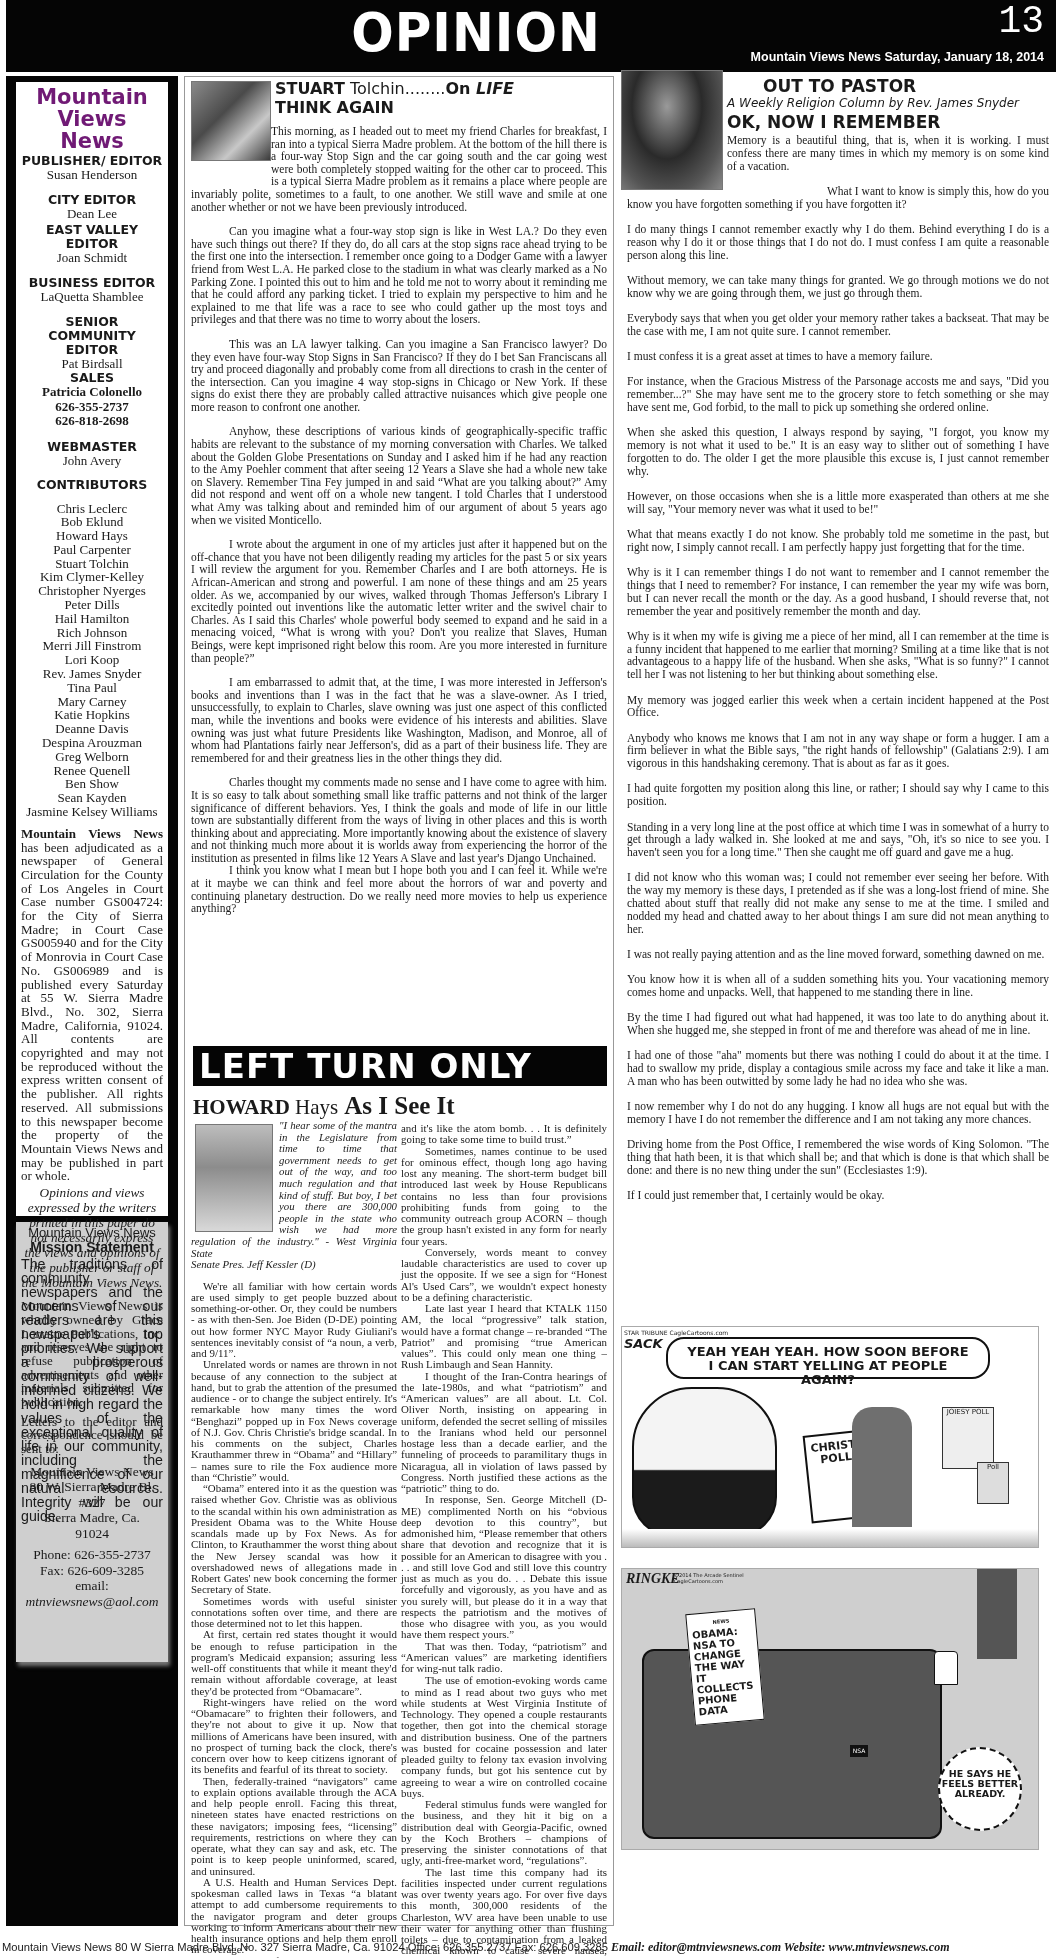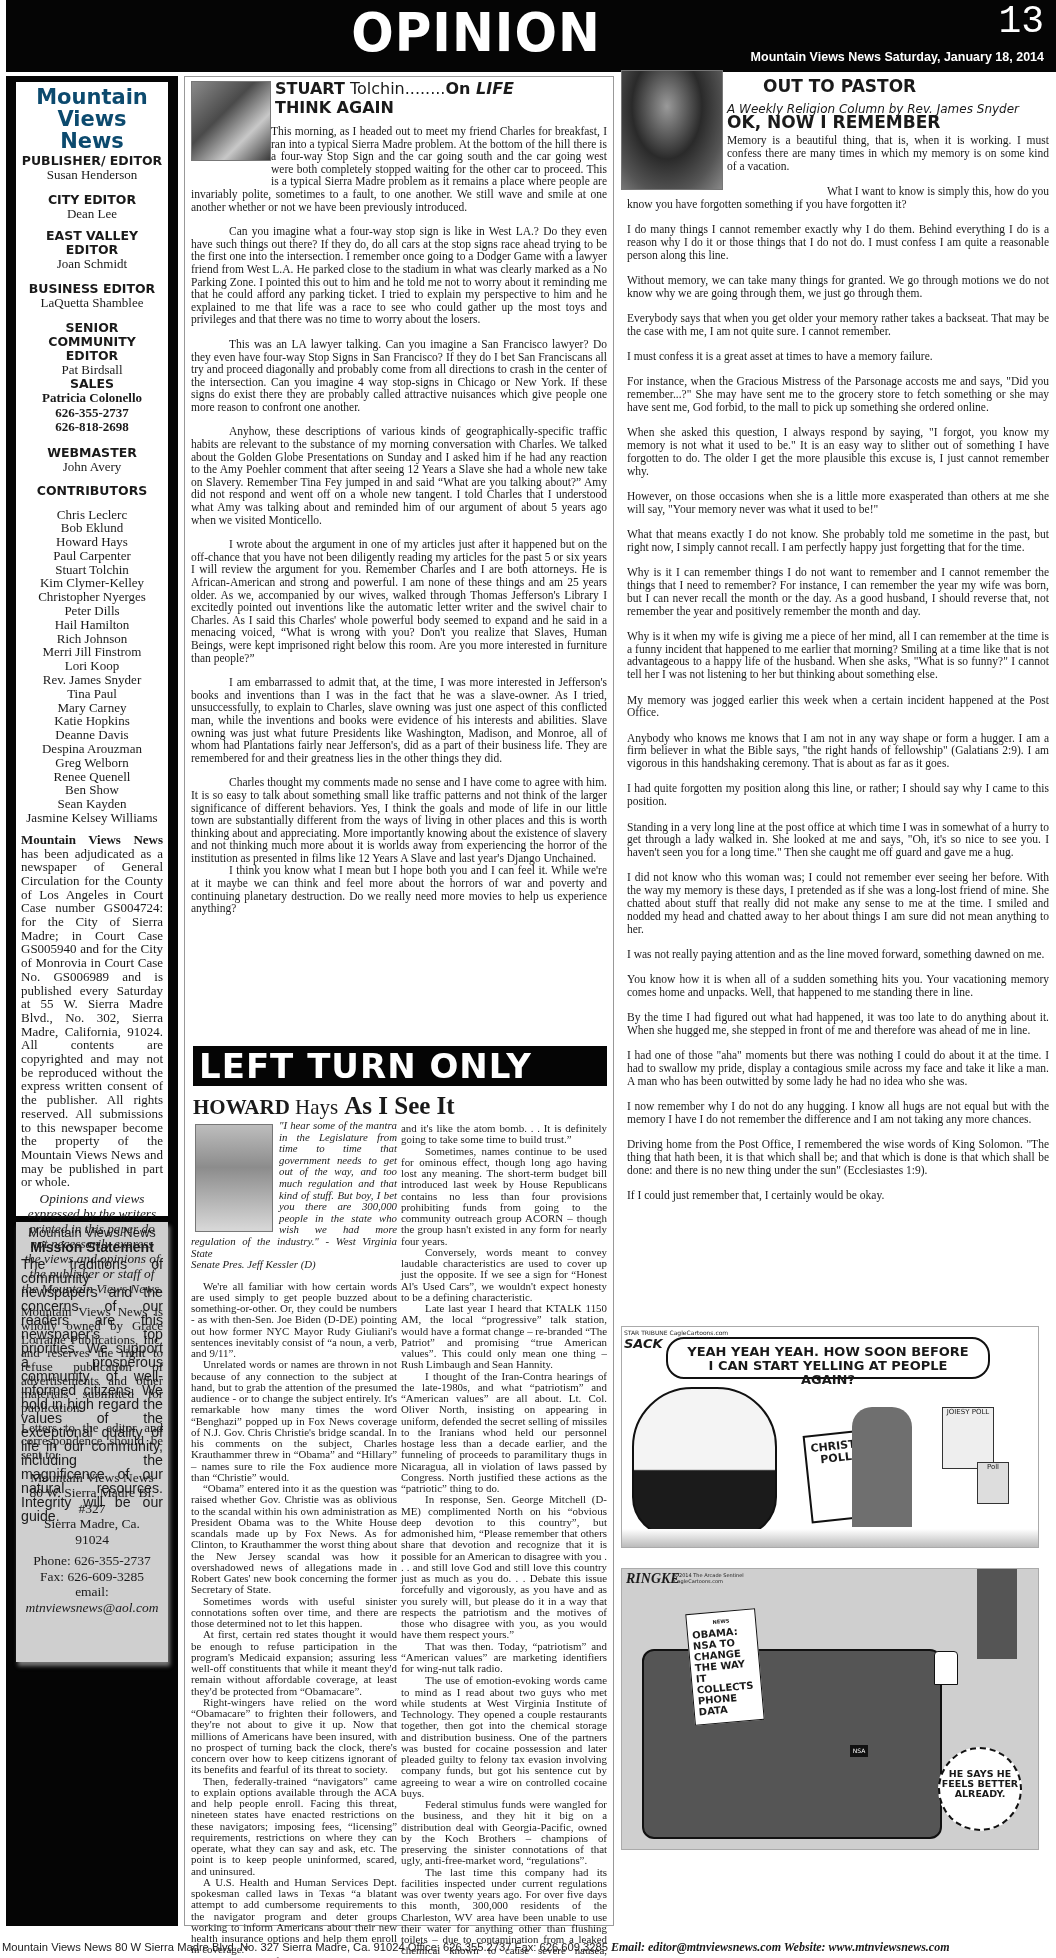--- a/index.html
+++ b/index.html
@@ -8,21 +8,21 @@
 
   
   .masthead { position: absolute; left: 6px; top: 0; width: 1050px; height: 72px; background: #050505; color: #fff; }
   .masthead .title { position: absolute; left: 0; width: 100%; top: 4px; text-align: center; font-family: "DejaVu Sans", sans-serif; font-weight: bold; font-size: 50px; letter-spacing: 1px; padding-right: 110px; transform: scaleY(1.05); }
   .masthead .pageno { position: absolute; right: 12px; top: 0px; font-family: Liberation Mono, monospace; font-size: 38px; font-weight: normal; }
   .masthead .dateline { position: absolute; right: 12px; bottom: 8px; font-family: "Liberation Sans", sans-serif; font-size: 12.5px; font-weight: bold; }
 
   
   .sidebar { position: absolute; left: 6px; top: 76px; width: 172px; height: 1850px; background: #050505; padding: 6px 6px 0 10px; }
   .sidebar .inner { background: #fff; width: 152px; height: 1134px; padding: 4px 5px; text-align: center; }
-  .sb-logo { font-family: "DejaVu Sans", sans-serif; font-weight: bold; font-size: 21px; line-height: 22px; color: #0c4a6e; }
+  .sb-logo { font-family: "DejaVu Sans", sans-serif; font-weight: bold; font-size: 21px; line-height: 22px; color: #701a75; }
   .sb-role { font-family: "DejaVu Sans", sans-serif; font-weight: bold; font-size: 12.5px; line-height: 14px; margin-top: 6px; }
   .sb-name { font-size: 13px; line-height: 14px; }
   .sb-sales { font-size: 13px; line-height: 14.5px; font-weight: bold; }
   .sb-contribs { font-size: 13px; line-height: 13.8px; margin-top: 10px; }
   .sb-para { text-align: justify; font-size: 13px; line-height: 13.7px; margin-top: 8px; }
   .sb-para b { font-weight: bold; }
   .sb-italic { font-style: italic; font-size: 13.3px; line-height: 15px; text-align: center; margin-top: 2px; }
   .sb-address { text-align: center; font-size: 13.5px; line-height: 15.5px; margin-top: 8px; }
   .mission { margin-top: 6px; background: #cfcfcf; width: 152px; height: 440px; padding: 4px 5px; box-shadow: 2px 4px 4px #777; font-family: "Liberation Sans", sans-serif; }
   .mission .m-head1 { text-align: center; font-size: 13px; line-height: 14px; }
@@ -39,21 +39,21 @@
 
   .stuart-head { position: absolute; left: 90px; top: 2px; font-family: "DejaVu Sans", sans-serif; font-size: 16px; line-height: 19px; }
   .stuart-head b { font-weight: bold; }
   .stuart-head i { font-style: italic; font-weight: bold; }
 
   .left-turn { position: absolute; left: 8px; top: 969px; width: 414px; height: 40px; background: #050505; color: #fff; font-family: "DejaVu Sans", sans-serif; font-weight: bold; font-size: 34px; line-height: 40px; padding-left: 6px; letter-spacing: 1px; }
   .howard-head { position: absolute; left: 8px; top: 1013px; font-family: Liberation Serif, serif; font-size: 21px; line-height: 32px; }
   .howard-head .big { font-weight: bold; font-size: 25px; margin-left: 6px; }
 
   .pastor-title { position: absolute; left: 108px; top: 0px; font-family: "DejaVu Sans", sans-serif; font-weight: bold; font-size: 17px; line-height: 20px; margin-left: 36px; }
-  .pastor-sub { position: absolute; left: 108px; top: 20px; font-family: "DejaVu Sans", sans-serif; font-style: italic; font-size: 12px; line-height: 14px; margin-top: 6px; }
+  .pastor-sub { position: absolute; left: 108px; top: 20px; font-family: "DejaVu Sans", sans-serif; font-style: italic; font-size: 12px; line-height: 14px; }
   .pastor-head { position: absolute; left: 108px; top: 36px; font-family: "DejaVu Sans", sans-serif; font-weight: bold; font-size: 17px; line-height: 20px; }
   .pastor-text { font-size: 11.5px; line-height: 12.8px; text-align: justify; }
   .pastor-text p { margin-bottom: 12.5px; }
 
   .cartoon { position: absolute; border: 1px solid #aaa; background: #f2f2f2; overflow: hidden; }
   .bubble { position: absolute; background: #fff; border: 2px solid #111; font-family: "DejaVu Sans", sans-serif; font-weight: bold; text-align: center; }
 
   .footer { position: absolute; left: 0; top: 1936px; width: 1056px; height: 22px; font-family: "Liberation Sans", sans-serif; font-size: 11.2px; line-height: 22px; white-space: nowrap; padding-left: 2px; }
   .footer .em { font-family: "Liberation Serif", serif; font-weight: bold; font-style: italic; font-size: 12px; }
 </style>
@@ -70,21 +70,21 @@
   <div class="inner">
     <div class="sb-logo">
       <div>Mountain</div>
       <div>Views</div>
       <div>News</div>
     </div>
     <div class="sb-role" style="margin-top:2px">PUBLISHER/ EDITOR</div>
     <div class="sb-name">Susan Henderson</div>
     <div class="sb-role" style="margin-top:11px">CITY EDITOR</div>
     <div class="sb-name">Dean Lee</div>
-    <div class="sb-role" style="margin-top:8px">EAST VALLEY EDITOR</div>
+    <div class="sb-role" style="margin-top:2px">EAST VALLEY EDITOR</div>
     <div class="sb-name">Joan Schmidt</div>
     <div class="sb-role" style="margin-top:11px">BUSINESS EDITOR</div>
     <div class="sb-name">LaQuetta Shamblee</div>
     <div class="sb-role" style="margin-top:11px">SENIOR COMMUNITY EDITOR</div>
     <div class="sb-name">Pat Birdsall</div>
     <div class="sb-role" style="margin-top:0">SALES</div>
     <div class="sb-sales">Patricia Colonello</div>
     <div class="sb-sales">626-355-2737</div>
     <div class="sb-sales">626-818-2698</div>
     <div class="sb-role" style="margin-top:11px">WEBMASTER</div>

